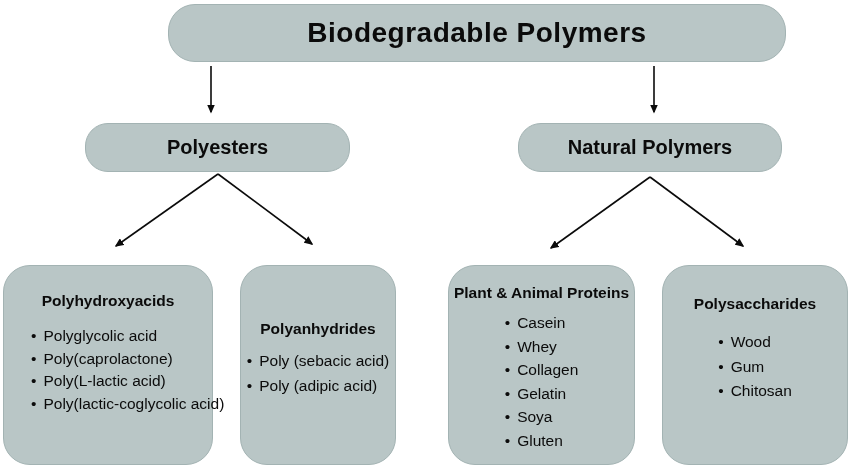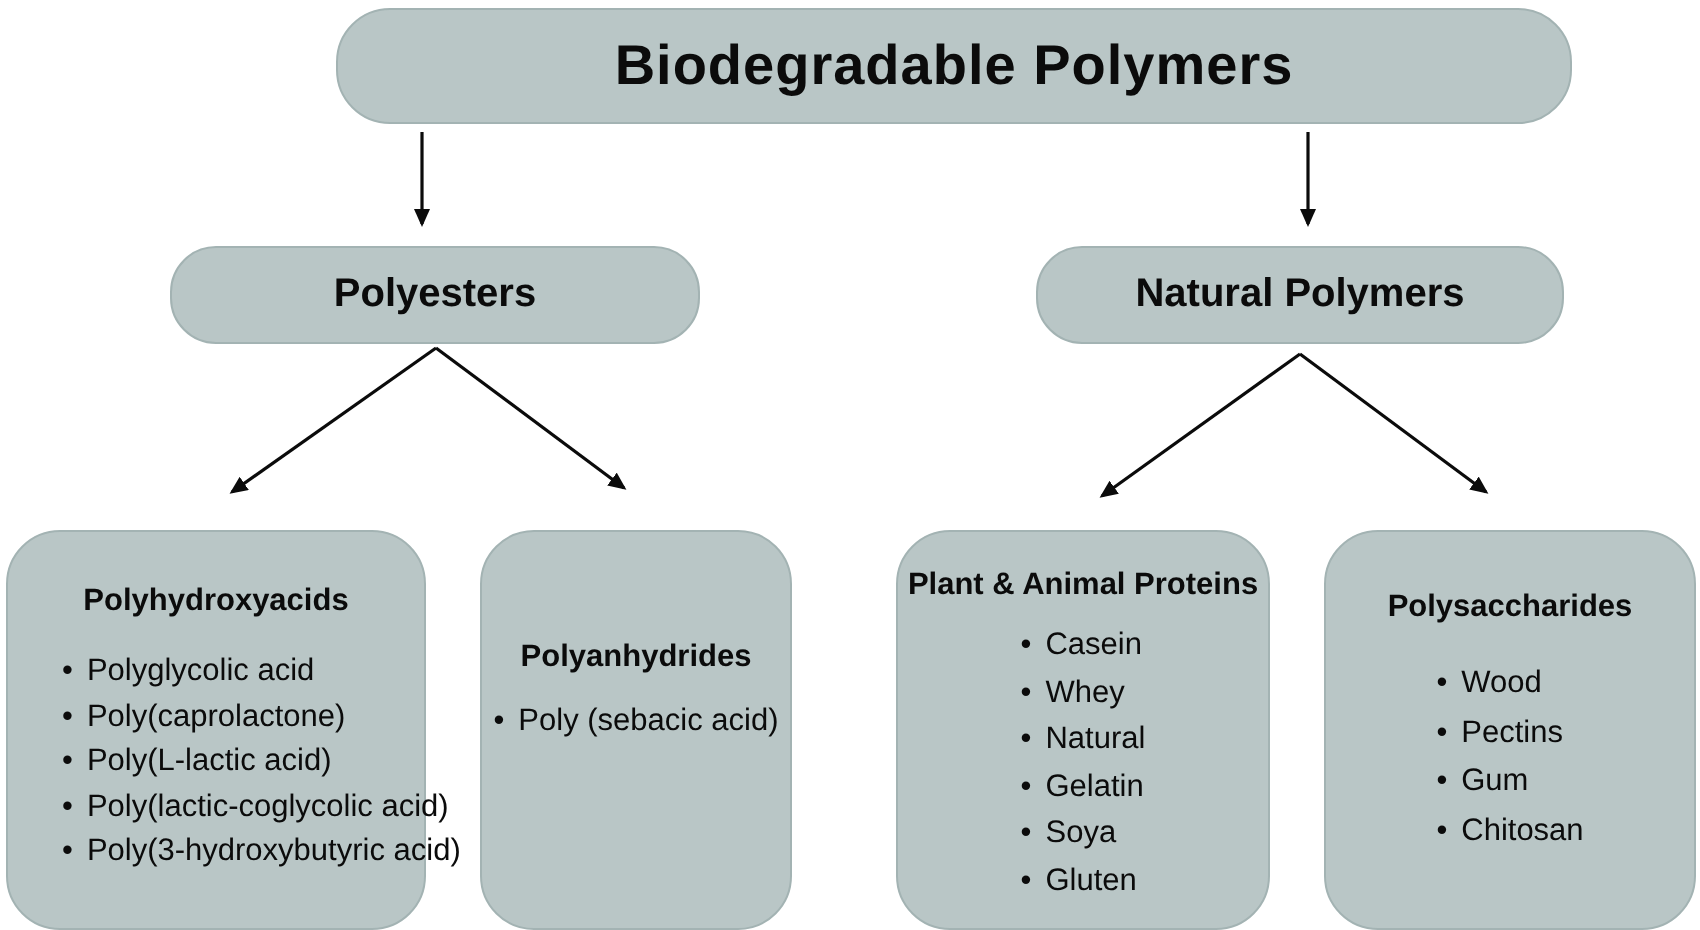--- a/index.html
+++ b/index.html
@@ -125,46 +125,45 @@
     <span>Natural Polymers</span>
   </div>
 
   <div class="group group-polyhydroxyacids">
     <span class="group-title">Polyhydroxyacids</span>
     <ul>
       <li>Polyglycolic acid</li>
       <li>Poly(caprolactone)</li>
       <li>Poly(L-lactic acid)</li>
       <li>Poly(lactic-coglycolic acid)</li>
-      <li>Poly(3-hydroxybutyric acid)</li>
     </ul>
   </div>
 
   <div class="group group-polyanhydrides">
     <span class="group-title">Polyanhydrides</span>
     <ul>
       <li>Poly (sebacic acid)</li>
+      <li>Poly (adipic acid)</li>
     </ul>
   </div>
 
   <div class="group group-proteins">
     <span class="group-title">Plant &amp; Animal Proteins</span>
     <ul>
       <li>Casein</li>
       <li>Whey</li>
-      <li>Natural</li>
+      <li>Collagen</li>
       <li>Gelatin</li>
       <li>Soya</li>
       <li>Gluten</li>
     </ul>
   </div>
 
   <div class="group group-polysaccharides">
     <span class="group-title">Polysaccharides</span>
     <ul>
       <li>Wood</li>
-      <li>Pectins</li>
       <li>Gum</li>
       <li>Chitosan</li>
     </ul>
   </div>
 
 </div>
 
 </body></html>

